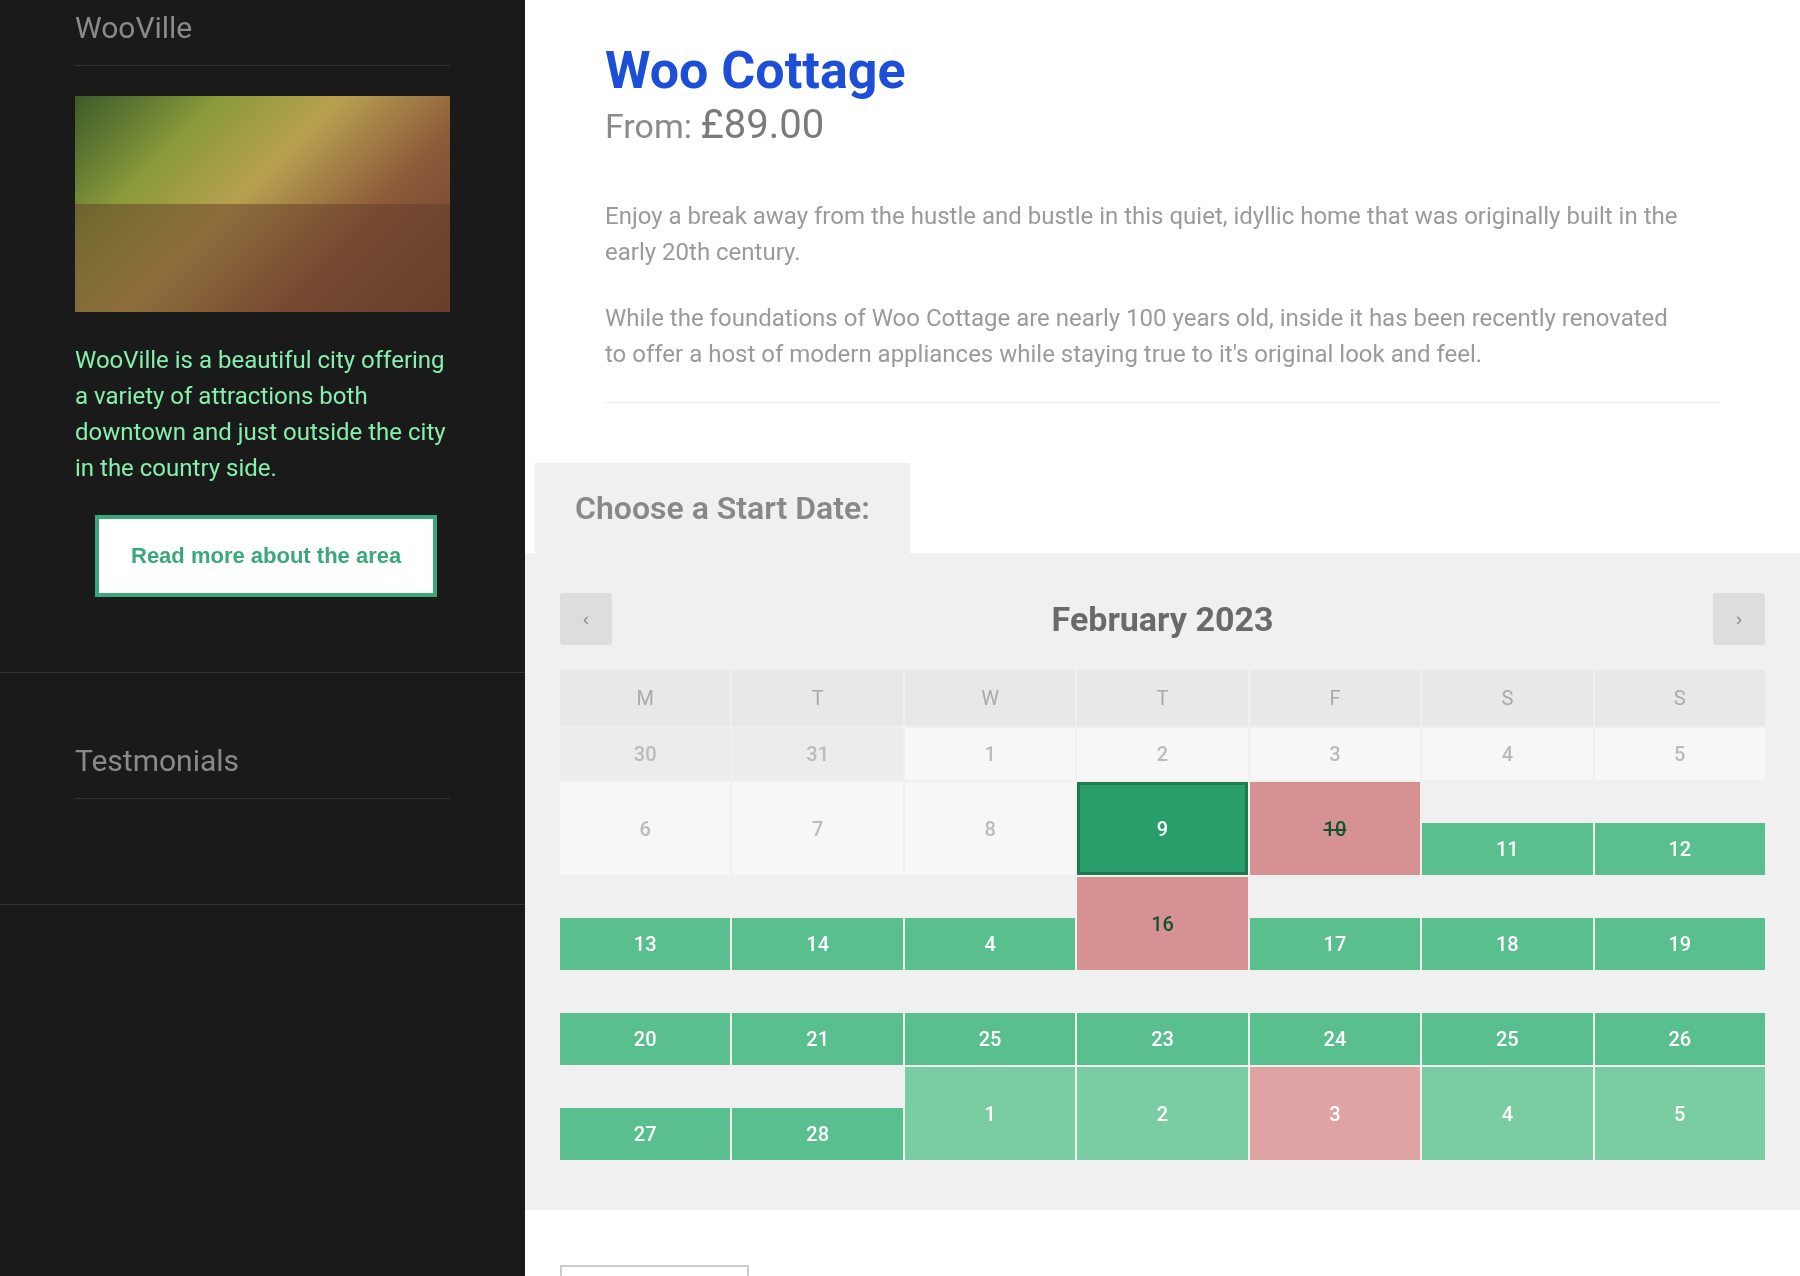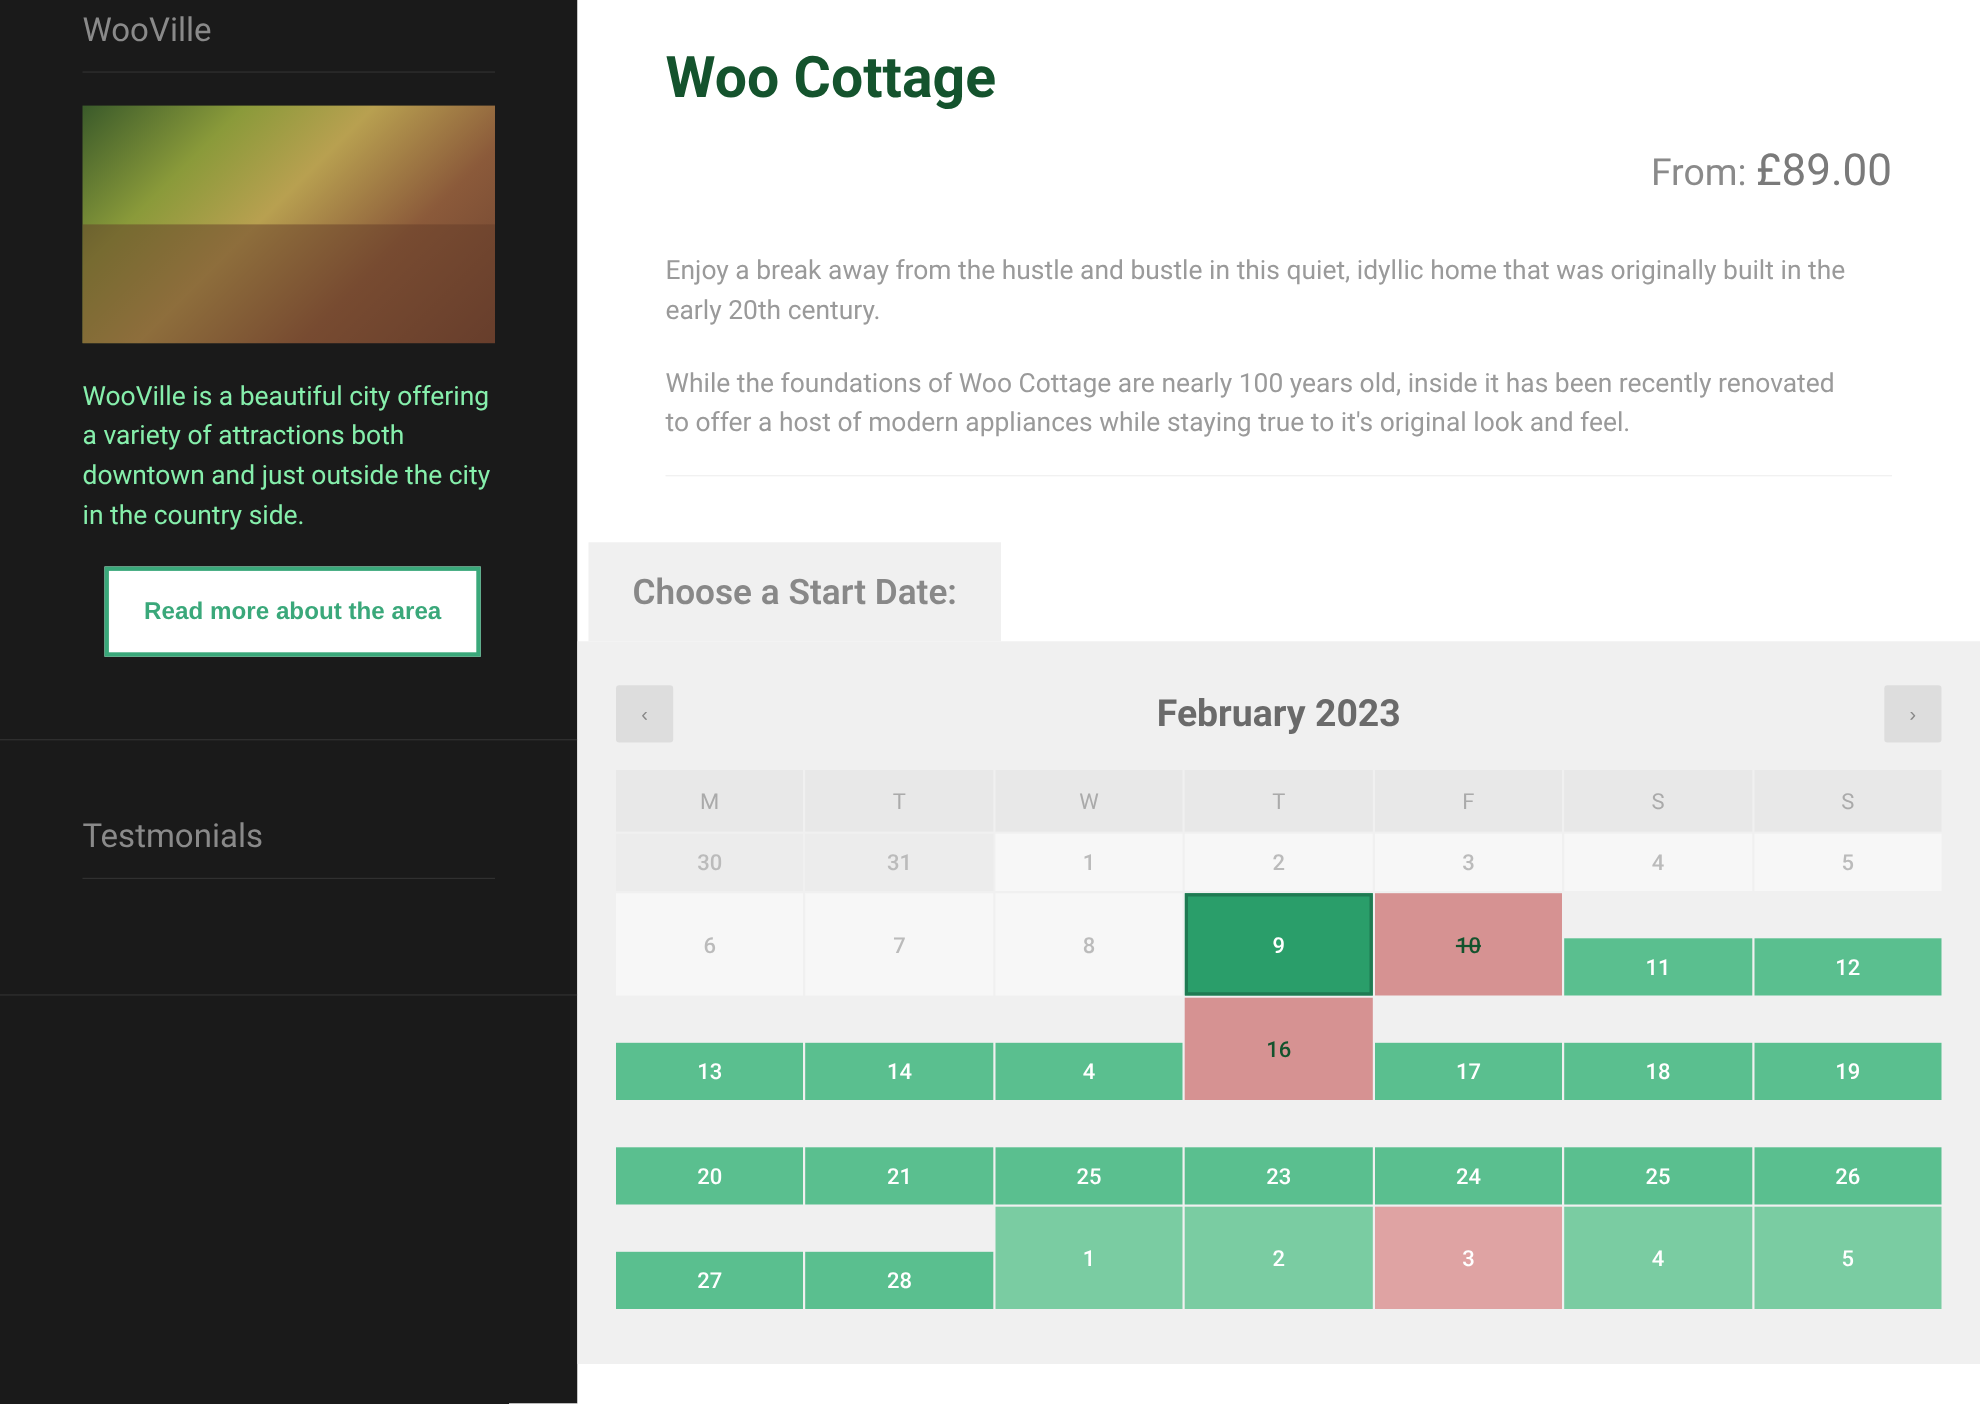--- a/index.html
+++ b/index.html
@@ -76,28 +76,26 @@
   background: #fff;
   padding: 0;
   position: relative;
 }
 .product-header {
   padding: 40px 80px 0 80px;
 }
 .product-title {
   font-size: 52px;
   font-weight: 700;
-  color: #14532d;
-  margin-bottom: 30px;
+  color: #1d4ed8;
 }
 .price-line {
   font-size: 34px;
   color: #8a8a8a;
   margin-bottom: 50px;
-  text-align: right;
 }
 .price-value {
   font-size: 40px;
   color: #7a7a7a;
 }
 .product-desc {
   color: #9a9a9a;
   font-size: 24px;
   line-height: 1.5;
   margin-bottom: 30px;

